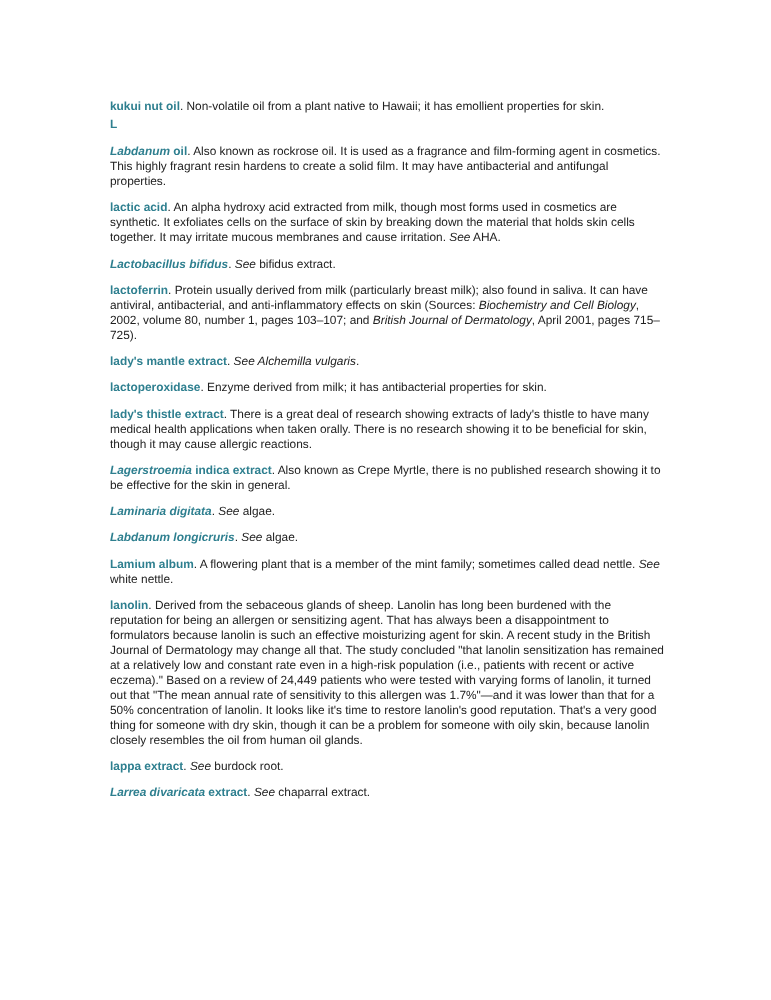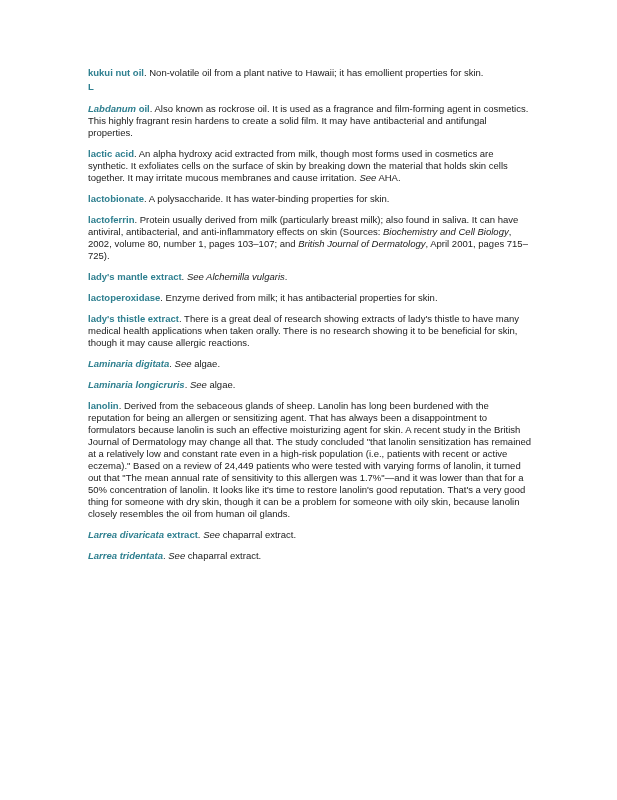--- a/index.html
+++ b/index.html
@@ -11,21 +11,21 @@
     position: relative;
     width: 617px;
     height: 800px;
     background: #ffffff;
     overflow: hidden;
     font-family: "Liberation Sans", sans-serif;
   }
   .content {
     position: absolute;
     left: 88px;
-    top: 67px;
+    top: 80px;
     width: 445px;
     font-size: 9.5px;
     line-height: 12px;
     color: #212121;
     text-align: left;
   }
   p.entry {
     margin: 0 0 9px 0;
   }
   p.letter-heading {
@@ -53,24 +53,26 @@
 </style>
 </head>
 <body>
 
 <div class="page">
   <div class="content">
       <p class="entry"><span class="seg-t">kukui nut oil</span><span class="seg-b">. Non-volatile oil from a plant native to Hawaii; it has emollient properties for skin.</span></p>
       <p class="letter-heading">L</p>
       <p class="entry"><span class="seg-ti">Labdanum</span><span class="seg-t"> oil</span><span class="seg-b">. Also known as rockrose oil. It is used as a fragrance and film-forming agent in cosmetics. This highly fragrant resin hardens to create a solid film. It may have antibacterial and antifungal properties.</span></p>
       <p class="entry"><span class="seg-t">lactic acid</span><span class="seg-b">. An alpha hydroxy acid extracted from milk, though most forms used in cosmetics are synthetic. It exfoliates cells on the surface of skin by breaking down the material that holds skin cells together. It may irritate mucous membranes and cause irritation. </span><span class="seg-bi">See</span><span class="seg-b"> AHA.</span></p>
-      <p class="entry"><span class="seg-t">lactobionate</span><span class="seg-b">. A polysaccharide. It has water-binding properties for skin.</span></p>
+      <p class="entry"><span class="seg-ti">Lactobacillus bifidus</span><span class="seg-b">. </span><span class="seg-bi">See</span><span class="seg-b"> bifidus extract.</span></p>
       <p class="entry"><span class="seg-t">lactoferrin</span><span class="seg-b">. Protein usually derived from milk (particularly breast milk); also found in saliva. It can have antiviral, antibacterial, and anti-inflammatory effects on skin (Sources: </span><span class="seg-bi">Biochemistry and Cell Biology</span><span class="seg-b">, 2002, volume 80, number 1, pages 103–107; and </span><span class="seg-bi">British Journal of Dermatology</span><span class="seg-b">, April 2001, pages 715–725).</span></p>
       <p class="entry"><span class="seg-t">lady's mantle extract</span><span class="seg-b">. </span><span class="seg-bi">See Alchemilla vulgaris</span><span class="seg-b">.</span></p>
       <p class="entry"><span class="seg-t">lactoperoxidase</span><span class="seg-b">. Enzyme derived from milk; it has antibacterial properties for skin.</span></p>
       <p class="entry"><span class="seg-t">lady's thistle extract</span><span class="seg-b">. There is a great deal of research showing extracts of lady's thistle to have many medical health applications when taken orally. There is no research showing it to be beneficial for skin, though it may cause allergic reactions.</span></p>
+      <p class="entry"><span class="seg-ti">Lagerstroemia</span><span class="seg-t"> indica extract</span><span class="seg-b">. Also known as Crepe Myrtle, there is no published research showing it to be effective for the skin in general.</span></p>
       <p class="entry"><span class="seg-ti">Laminaria digitata</span><span class="seg-b">. </span><span class="seg-bi">See</span><span class="seg-b"> algae.</span></p>
-      <p class="entry"><span class="seg-ti">Laminaria longicruris</span><span class="seg-b">. </span><span class="seg-bi">See</span><span class="seg-b"> algae.</span></p>
+      <p class="entry"><span class="seg-ti">Labdanum longicruris</span><span class="seg-b">. </span><span class="seg-bi">See</span><span class="seg-b"> algae.</span></p>
+      <p class="entry"><span class="seg-t">Lamium album</span><span class="seg-b">. A flowering plant that is a member of the mint family; sometimes called dead nettle. </span><span class="seg-bi">See</span><span class="seg-b"> white nettle.</span></p>
       <p class="entry"><span class="seg-t">lanolin</span><span class="seg-b">. Derived from the sebaceous glands of sheep. Lanolin has long been burdened with the reputation for being an allergen or sensitizing agent. That has always been a disappointment to formulators because lanolin is such an effective moisturizing agent for skin. A recent study in the British Journal of Dermatology may change all that. The study concluded "that lanolin sensitization has remained at a relatively low and constant rate even in a high-risk population (i.e., patients with recent or active eczema)." Based on a review of 24,449 patients who were tested with varying forms of lanolin, it turned out that "The mean annual rate of sensitivity to this allergen was 1.7%"—and it was lower than that for a 50% concentration of lanolin. It looks like it's time to restore lanolin's good reputation. That's a very good thing for someone with dry skin, though it can be a problem for someone with oily skin, because lanolin closely resembles the oil from human oil glands.</span></p>
+      <p class="entry"><span class="seg-t">lappa extract</span><span class="seg-b">. </span><span class="seg-bi">See</span><span class="seg-b"> burdock root.</span></p>
       <p class="entry"><span class="seg-ti">Larrea divaricata</span><span class="seg-t"> extract</span><span class="seg-b">. </span><span class="seg-bi">See</span><span class="seg-b"> chaparral extract.</span></p>
-      <p class="entry"><span class="seg-ti">Larrea tridentata</span><span class="seg-b">. </span><span class="seg-bi">See</span><span class="seg-b"> chaparral extract.</span></p>
     </div>
 </div>
 
 </body></html>

